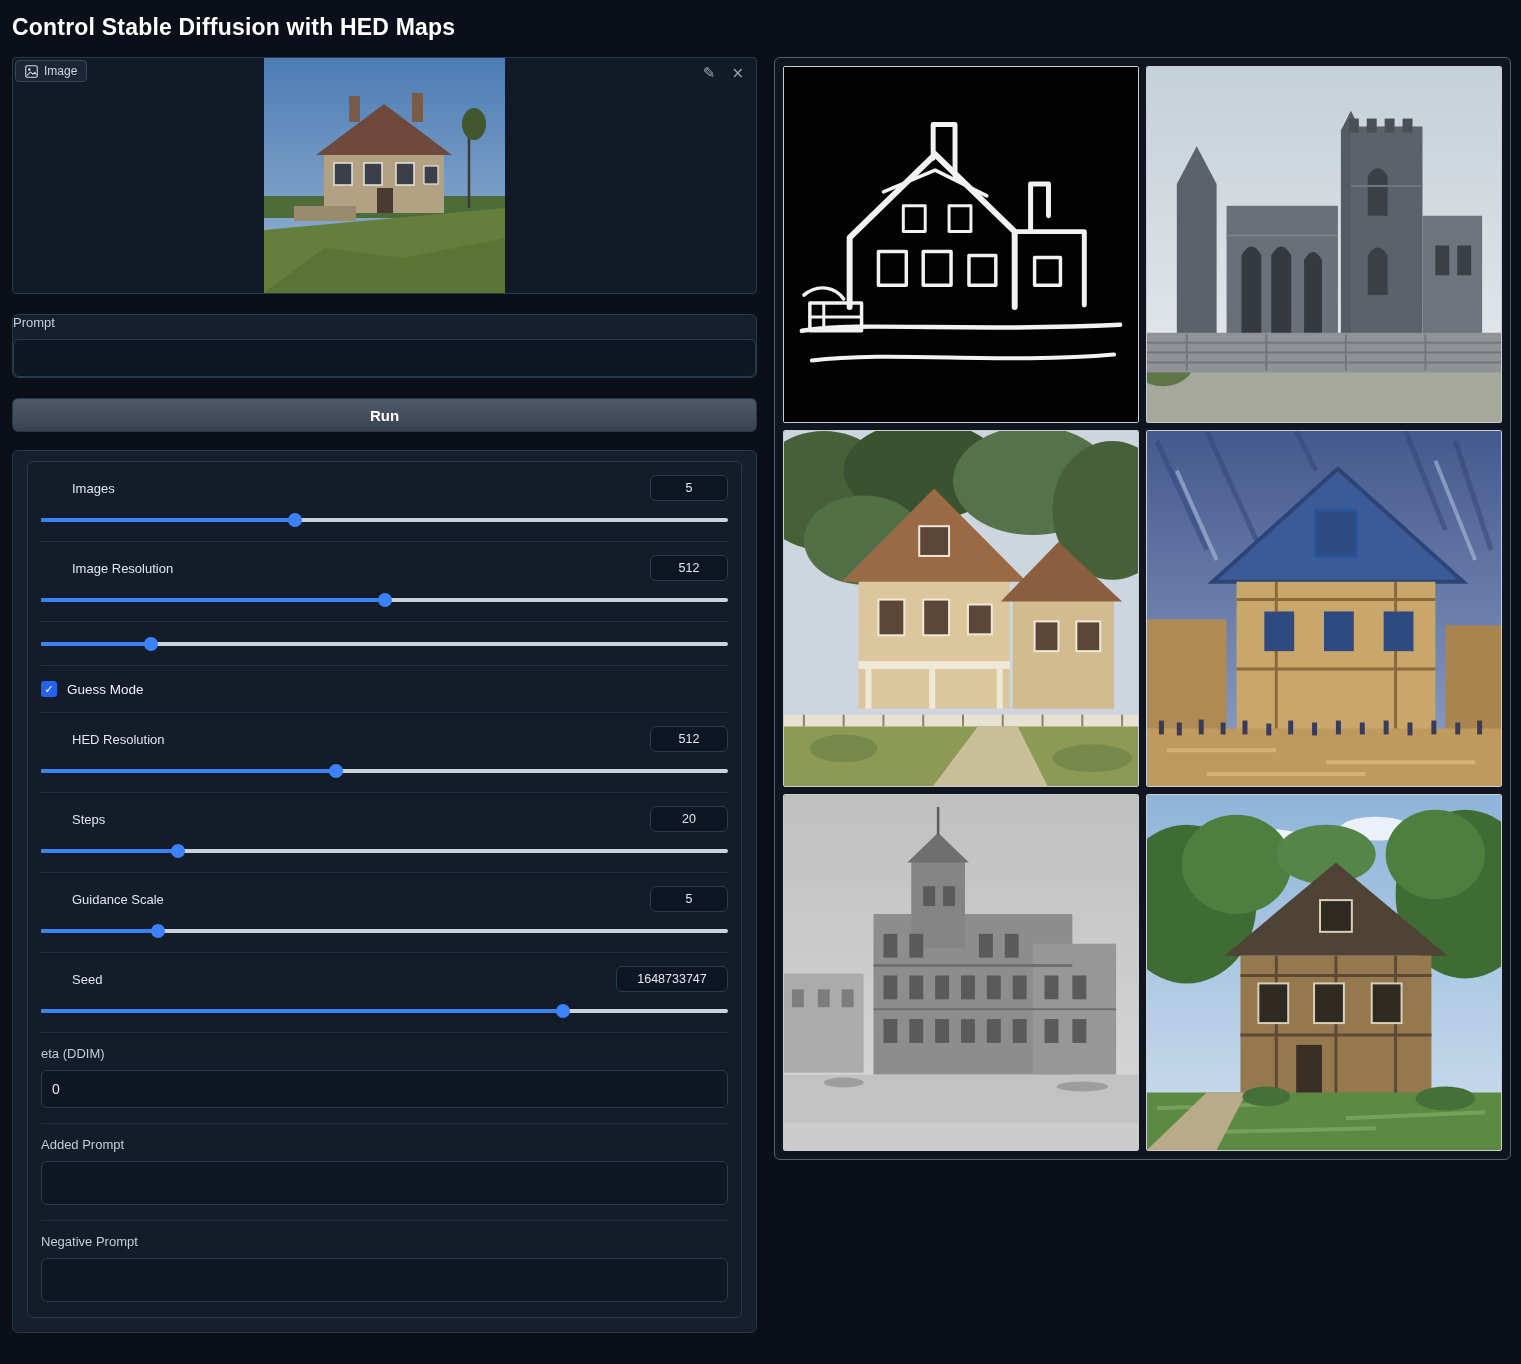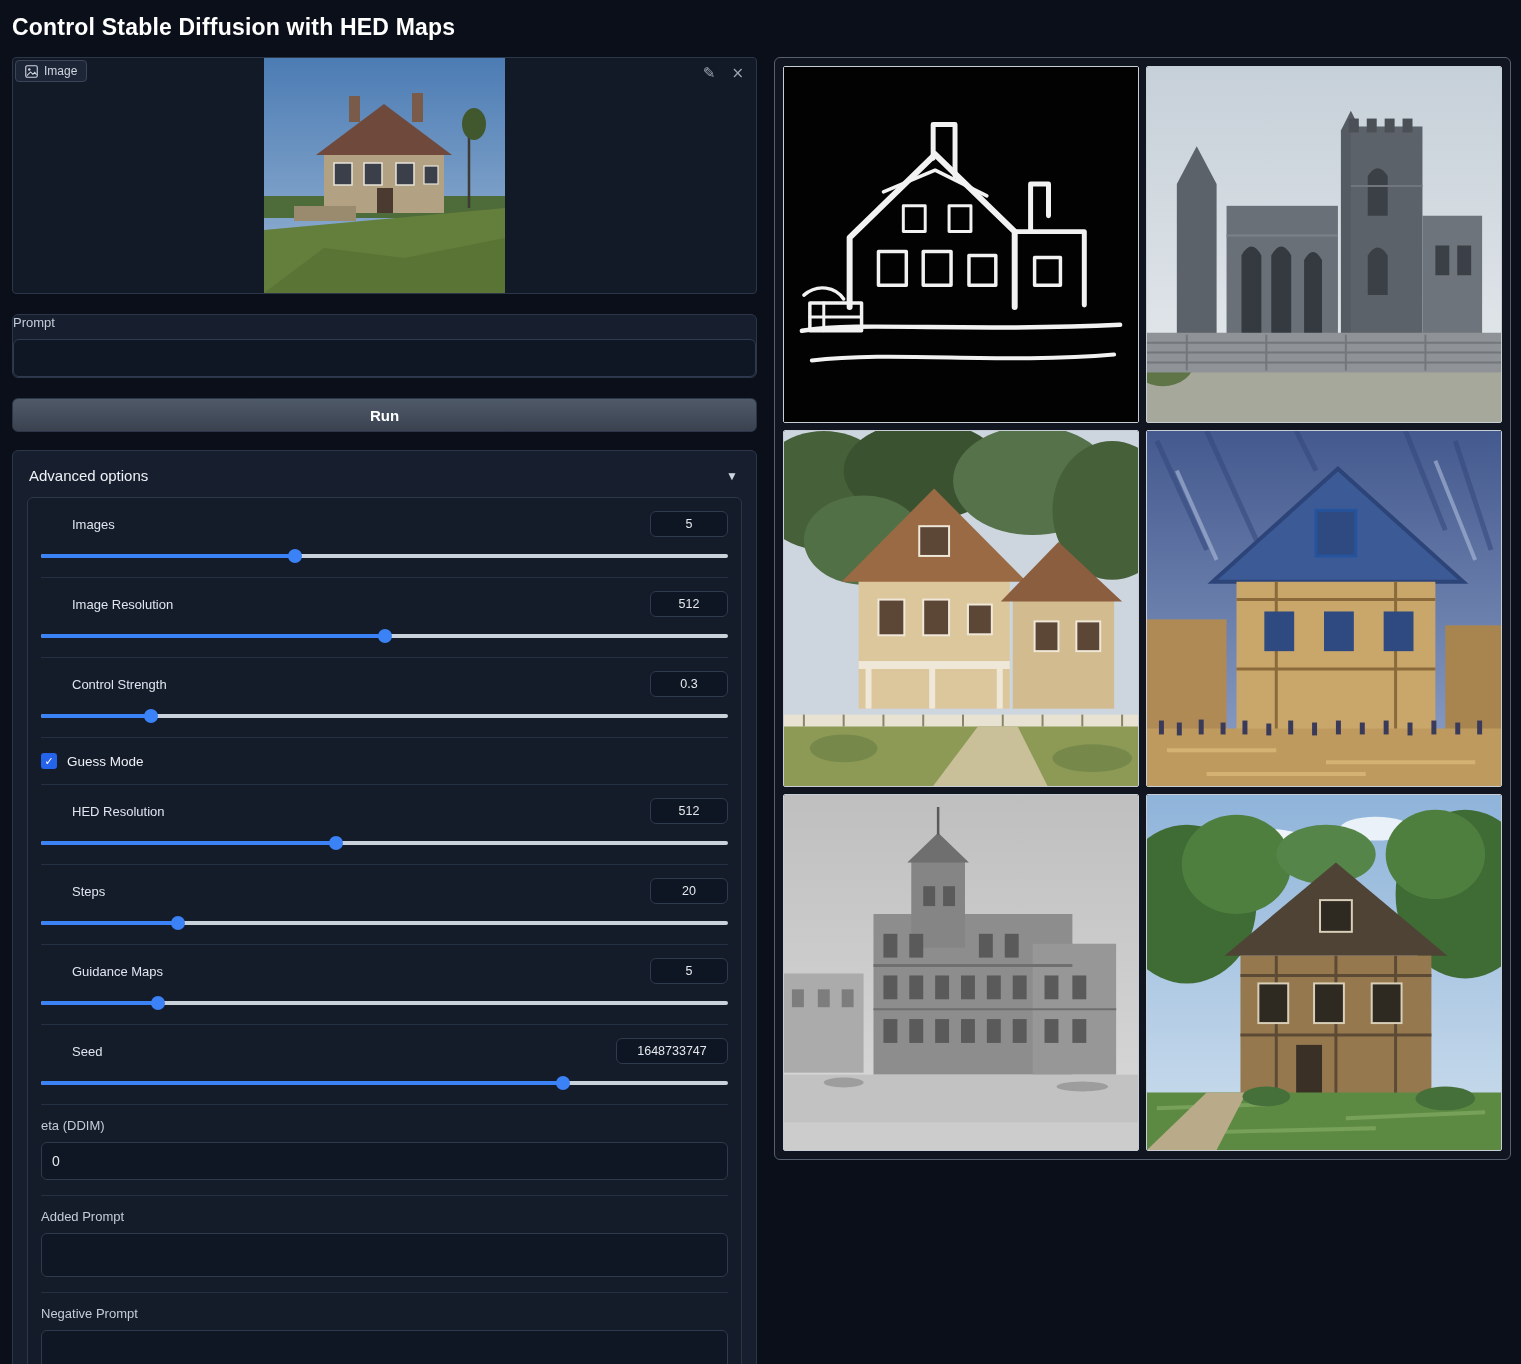--- a/index.html
+++ b/index.html
@@ -155,24 +155,20 @@
       </div>
 
       <div class="panel">
         <label class="small-label">Prompt</label>
         <input class="text-input" value="" style="">
       </div>
 
       <button class="run-btn">Run</button>
 
       <div class="panel advanced">
-        <div class="acc-header">
-          <span>Advanced options</span>
-          <span class="acc-arrow">▼</span>
-        </div>
         <div class="acc-body">
 
           <div class="ctrl-group">
             <div class="ctrl-head">
               <label>Images</label>
               <input class="num-box" value="5" style="">
             </div>
             <div class="slider" style="--pct: 37%;">
               <div class="slider-track"></div>
               <div class="slider-fill"></div>
@@ -186,24 +182,20 @@
               <input class="num-box" value="512" style="">
             </div>
             <div class="slider" style="--pct: 50%;">
               <div class="slider-track"></div>
               <div class="slider-fill"></div>
               <div class="slider-thumb"></div>
             </div>
           </div>
 
           <div class="ctrl-group">
-            <div class="ctrl-head">
-              <label>Control Strength</label>
-              <input class="num-box" value="0.3" style="">
-            </div>
             <div class="slider" style="--pct: 16%;">
               <div class="slider-track"></div>
               <div class="slider-fill"></div>
               <div class="slider-thumb"></div>
             </div>
           </div>
 
           <div class="check-row sep-top">
             <span class="checkbox">
               <span>✓</span>
@@ -230,21 +222,21 @@
             </div>
             <div class="slider" style="--pct: 20%;">
               <div class="slider-track"></div>
               <div class="slider-fill"></div>
               <div class="slider-thumb"></div>
             </div>
           </div>
 
           <div class="ctrl-group">
             <div class="ctrl-head">
-              <label>Guidance Maps</label>
+              <label>Guidance Scale</label>
               <input class="num-box" value="5" style="">
             </div>
             <div class="slider" style="--pct: 17%;">
               <div class="slider-track"></div>
               <div class="slider-fill"></div>
               <div class="slider-thumb"></div>
             </div>
           </div>
 
           <div class="ctrl-group">

